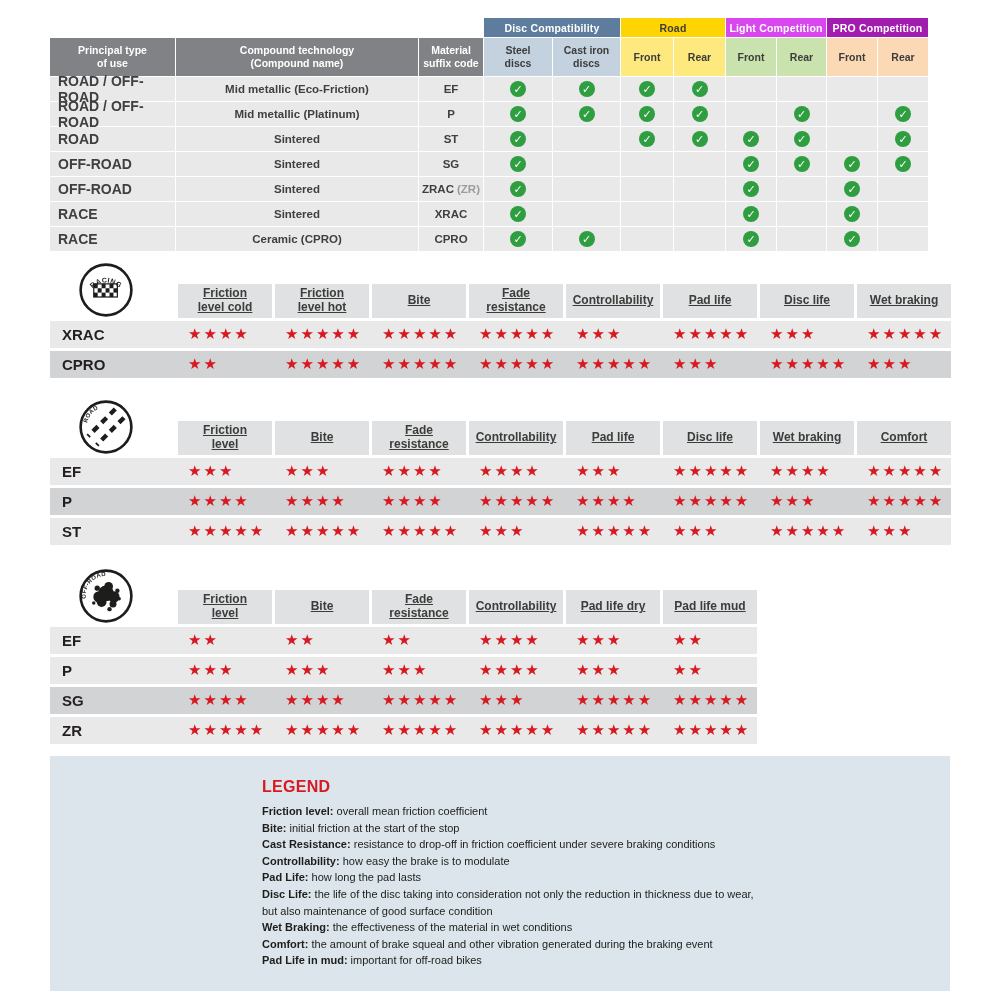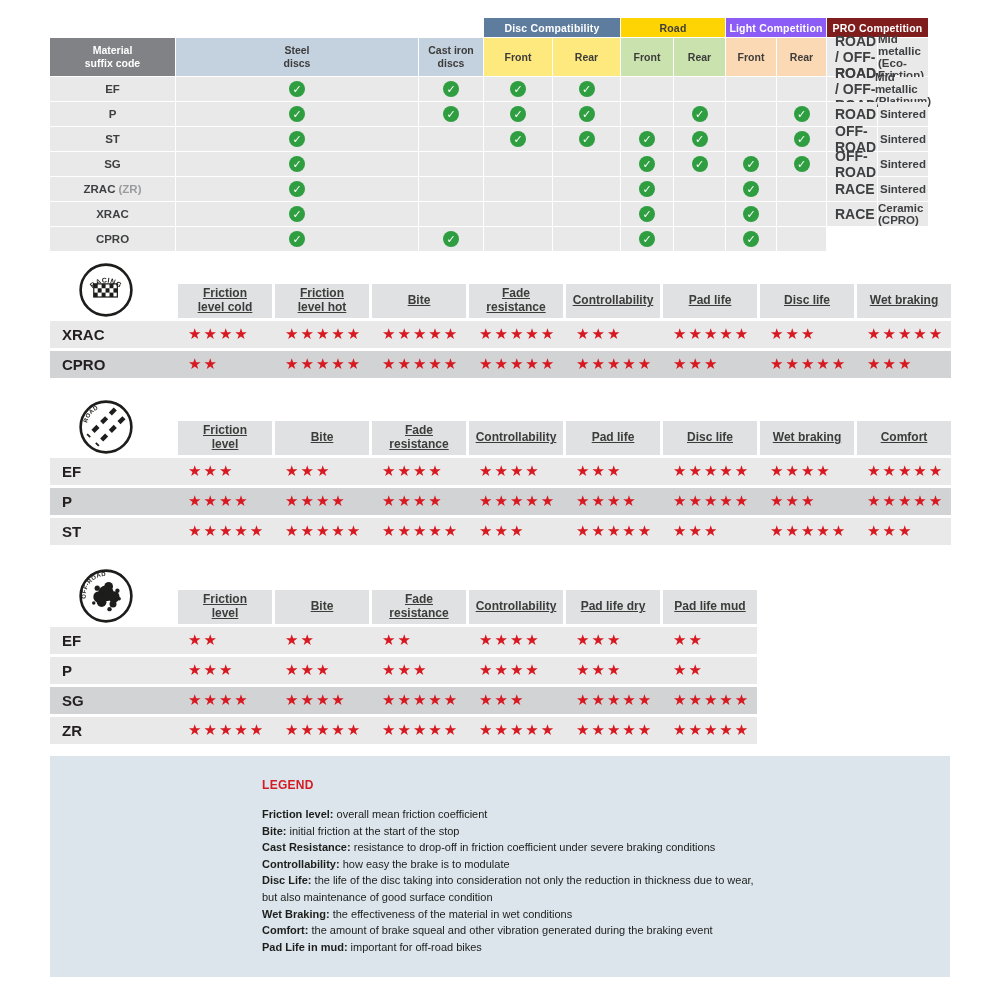--- a/index.html
+++ b/index.html
@@ -41,35 +41,39 @@
     font-size:15px;letter-spacing:2px;line-height:1;font-family:"DejaVu Sans",sans-serif;}
 
   
   .arc-text{font-size:8px;font-weight:700;fill:#1d1d1b;letter-spacing:.5px;
     font-family:"Liberation Sans",sans-serif;}
   .arc-text-sm{font-size:6.8px;font-weight:700;fill:#1d1d1b;letter-spacing:.4px;
     font-family:"Liberation Sans",sans-serif;}
 
   
   .legend{background:#dbe5eb;margin-top:12px;padding:22px 30px 20px 212px;min-height:171px;}
-  .lg-title{color:#d71a21;font-weight:700;font-size:12px;letter-spacing:.3px;margin-bottom:16px;}
+  .lg-title{color:#d71a21;font-weight:700;font-size:16px;letter-spacing:.3px;margin-bottom:9px;}
   .lg-line{font-size:11px;color:#1d1d1b;line-height:1.1;margin-bottom:4.5px;}
   .lg-line b{font-weight:700;}
 </style>
 </head>
 <body>
 
 <div class="page">
 
   <div class="compat-grid" id="compat-grid">
       <div class="gh-spacer" style="grid-column: 1 / span 3;"></div>
       <div class="ghead" style="grid-column: span 2; background: rgb(94, 125, 158); color: rgb(255, 255, 255);">Disc Compatibility</div>
       <div class="ghead" style="grid-column: span 2; background: rgb(255, 212, 3); color: rgb(61, 61, 61);">Road</div>
-      <div class="ghead" style="grid-column: span 2; background: #8b5cf6; color: rgb(255, 255, 255);">Light Competition</div>
-      <div class="ghead" style="grid-column: span 2; background: #7f1d1d; color: rgb(255, 255, 255);">PRO Competition</div>
+      <div class="ghead" style="grid-column: span 2; background: #d946ef; color: rgb(255, 255, 255);">Light Competition</div>
+      <div class="ghead" style="grid-column: span 2; background: #a21caf; color: rgb(255, 255, 255);">PRO Competition</div>
+      <div class="lhead">Principal type
+of use</div>
+      <div class="lhead">Compound technology
+(Compound name)</div>
       <div class="lhead">Material
 suffix code</div>
       <div class="shead" style="background: rgb(196, 209, 222);">Steel
 discs</div>
       <div class="shead" style="background: rgb(196, 209, 222);">Cast iron
 discs</div>
       <div class="shead" style="background: rgb(254, 233, 126);">Front</div>
       <div class="shead" style="background: rgb(254, 233, 126);">Rear</div>
       <div class="shead" style="background: rgb(202, 226, 174);">Front</div>
       <div class="shead" style="background: rgb(202, 226, 174);">Rear</div>
@@ -419,20 +423,21 @@
       </div>
   </section>
 
   <div class="legend">
     <div class="lg-title">LEGEND</div>
     <div id="legend-entries">
         <div class="lg-line"><b>Friction level:</b> overall mean friction coefficient</div>
         <div class="lg-line"><b>Bite:</b> initial friction at the start of the stop</div>
         <div class="lg-line"><b>Cast Resistance:</b> resistance to drop-off in friction coefficient under severe braking conditions</div>
         <div class="lg-line"><b>Controllability:</b> how easy the brake is to modulate</div>
+        <div class="lg-line"><b>Pad Life:</b> how long the pad lasts</div>
         <div class="lg-line"><b>Disc Life:</b> the life of the disc taking into consideration not only the reduction in thickness due to wear,</div>
         <div class="lg-line">but also maintenance of good surface condition</div>
         <div class="lg-line"><b>Wet Braking:</b> the effectiveness of the material in wet conditions</div>
         <div class="lg-line"><b>Comfort:</b> the amount of brake squeal and other vibration generated during the braking event</div>
         <div class="lg-line"><b>Pad Life in mud:</b> important for off-road bikes</div>
       </div>
   </div>
 
 </div>
 

